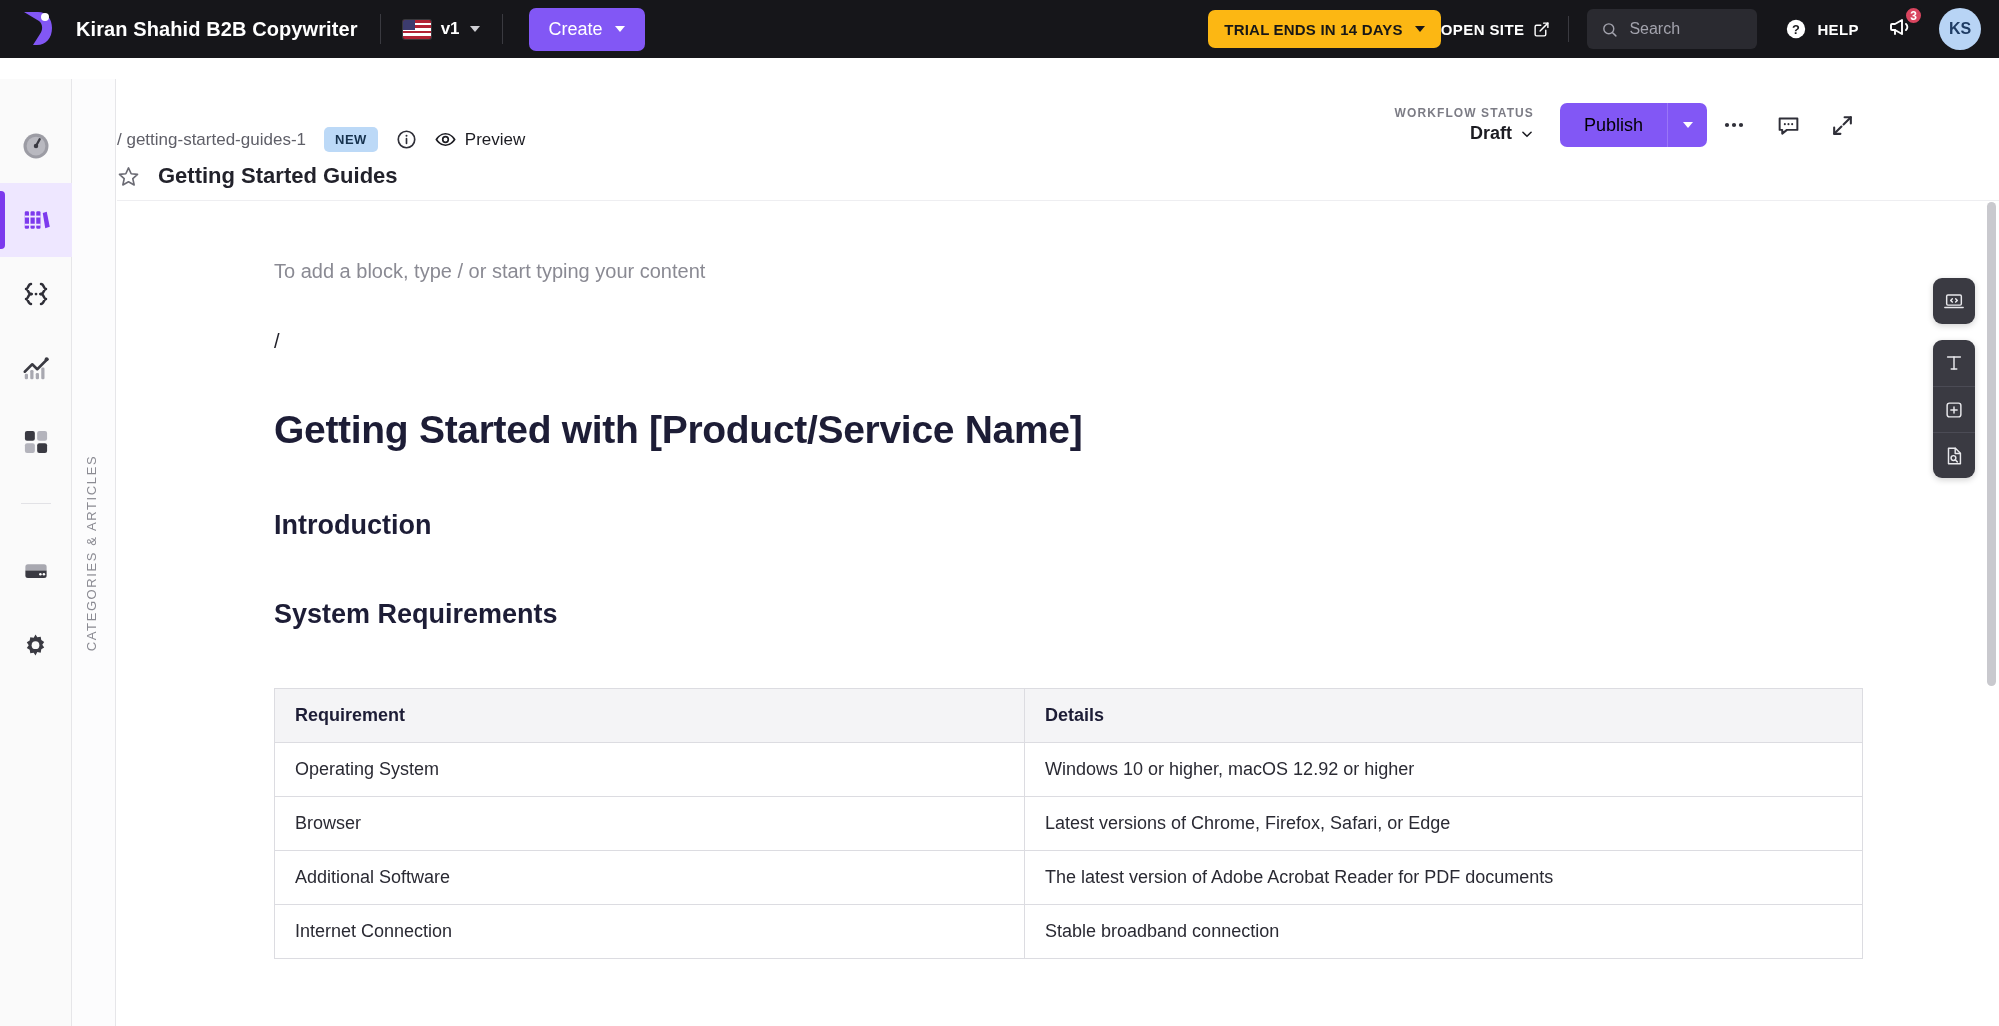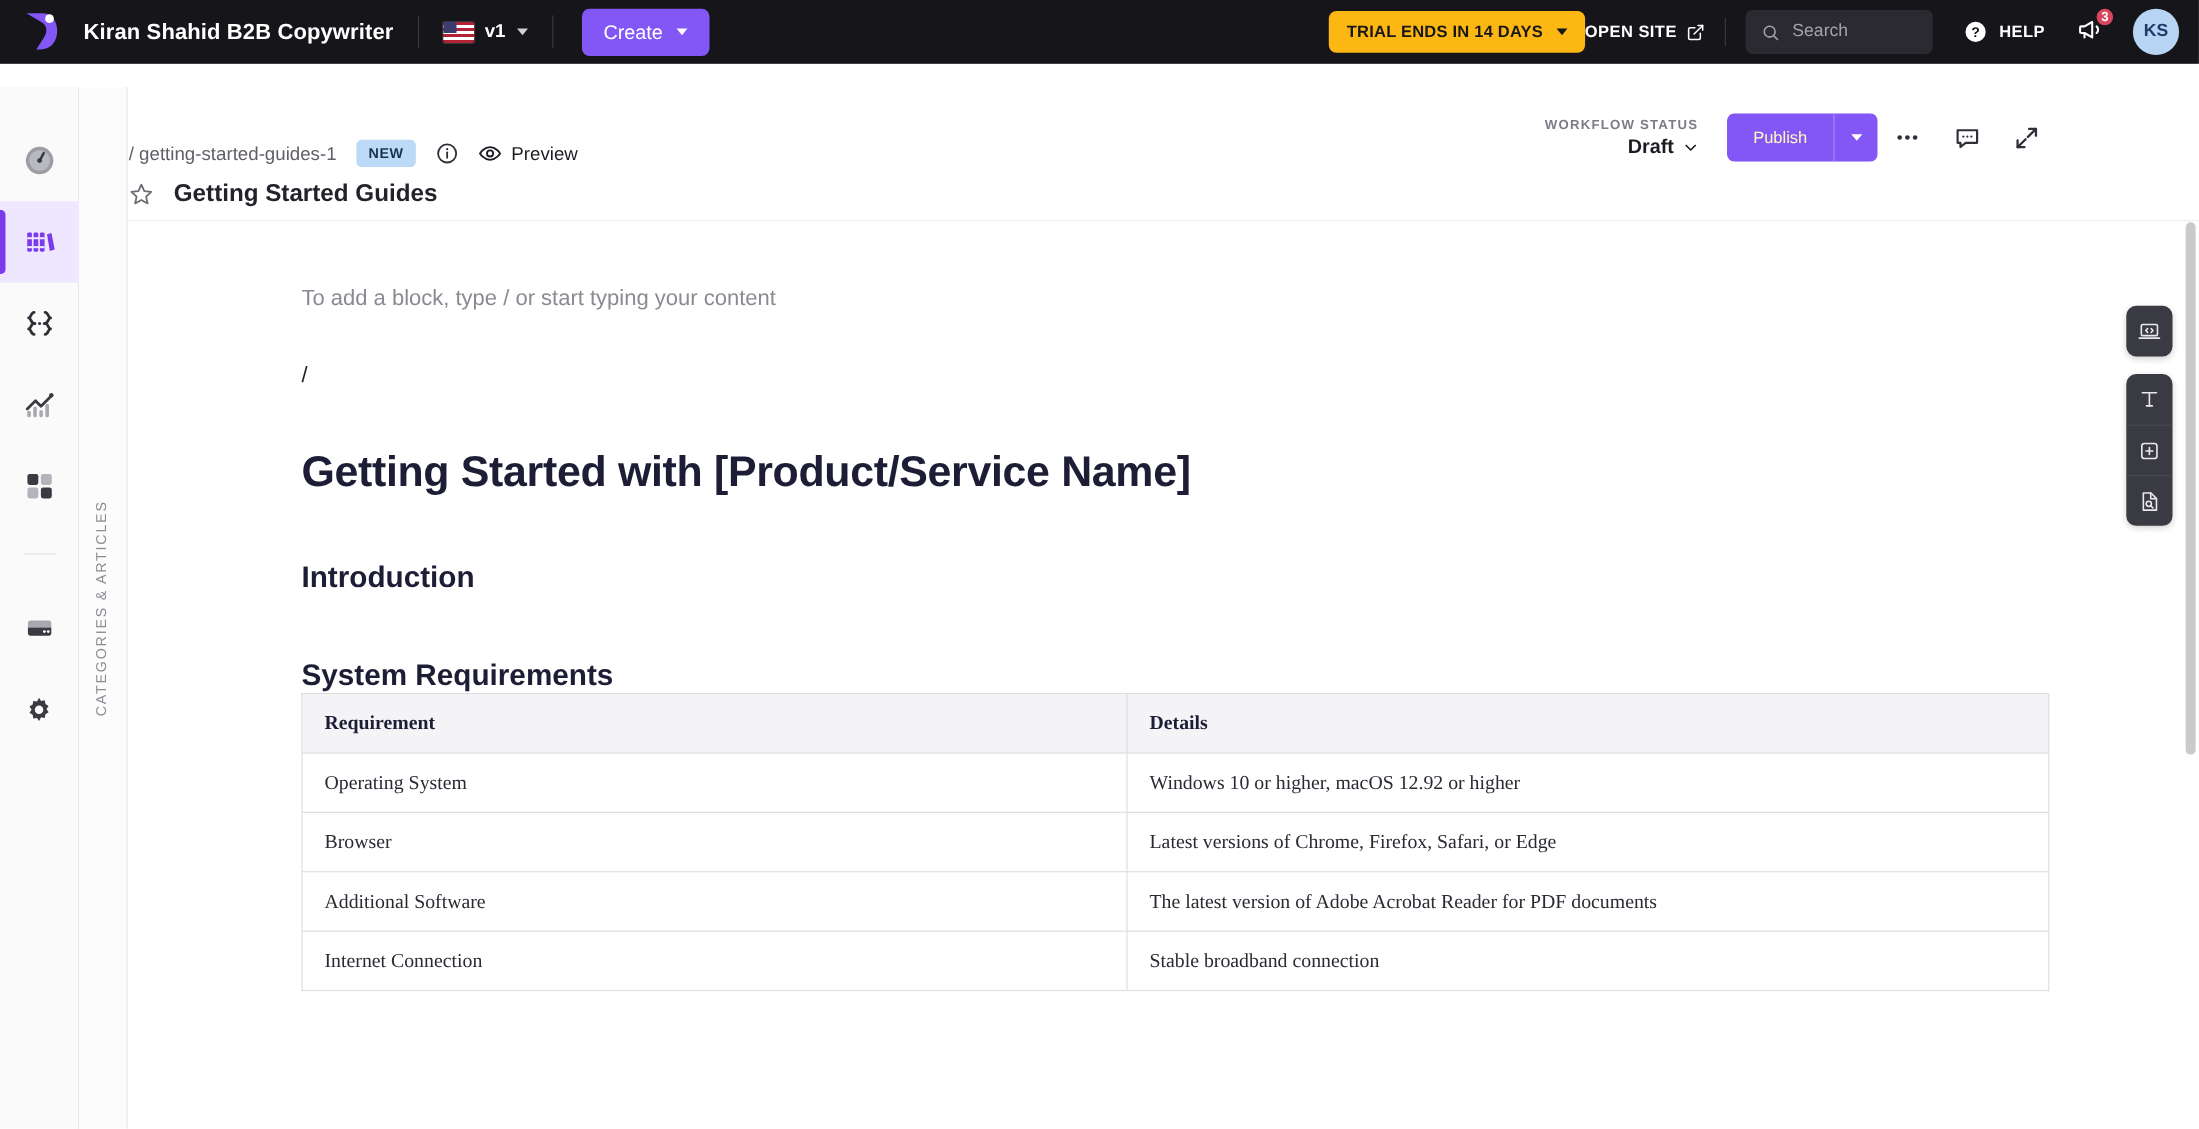--- a/index.html
+++ b/index.html
@@ -166,21 +166,21 @@
   .wf-caption {
     font-size: 12px; font-weight: 700; letter-spacing: 1.1px; color: #7c7c85;
   }
   .wf-value {
     font-size: 18px; font-weight: 700; color: #1c1c22;
     display: flex; align-items: center; justify-content: flex-end; gap: 8px;
     margin-top: 3px; cursor: pointer;
   }
   .publish-group { display: flex; height: 44px; border-radius: 7px; overflow: hidden; }
   .publish-main {
-    background: #8257f5; color: #fef9c3; font-size: 15px; font-weight: 500;
+    background: #8257f5; color: #000000; font-size: 18px; font-weight: 500;
     padding: 0 24px; display: flex; align-items: center; cursor: pointer;
   }
   .publish-arrow {
     background: #8257f5; width: 40px;
     display: flex; align-items: center; justify-content: center;
     border-left: 1px solid #9a76f7; cursor: pointer;
   }
   .hdr-icon-btn {
     width: 54px; height: 54px; display: flex;
     align-items: center; justify-content: center; cursor: pointer;
@@ -209,24 +209,23 @@
     font-size: 39px; font-weight: 700; color: #1d1d36;
     margin-top: 55px; letter-spacing: -.3px;
   }
   .h2 {
     font-size: 27px; font-weight: 700; color: #1d1d36; margin-top: 58px;
   }
   .body-p { font-size: 18px; color: #2a2a33; margin-top: 28px; }
 
   
   .req-table {
-    width: 1589px;
+    margin-top: 58px; width: 1589px;
     border-collapse: collapse; table-layout: fixed;
     border: 1px solid #dcdce1;
-    font-family: Liberation Serif, serif;
   }
   .req-table th, .req-table td {
     border: 1px solid #dcdce1; text-align: left;
     padding: 16px 20px; font-size: 18px; color: #2a2a33;
   }
   .req-table th { background: #f4f4f6; font-weight: 700; color: #1d1d36; }
   .req-table col.c1 { width: 750px; }
 
   
   .rtool {

